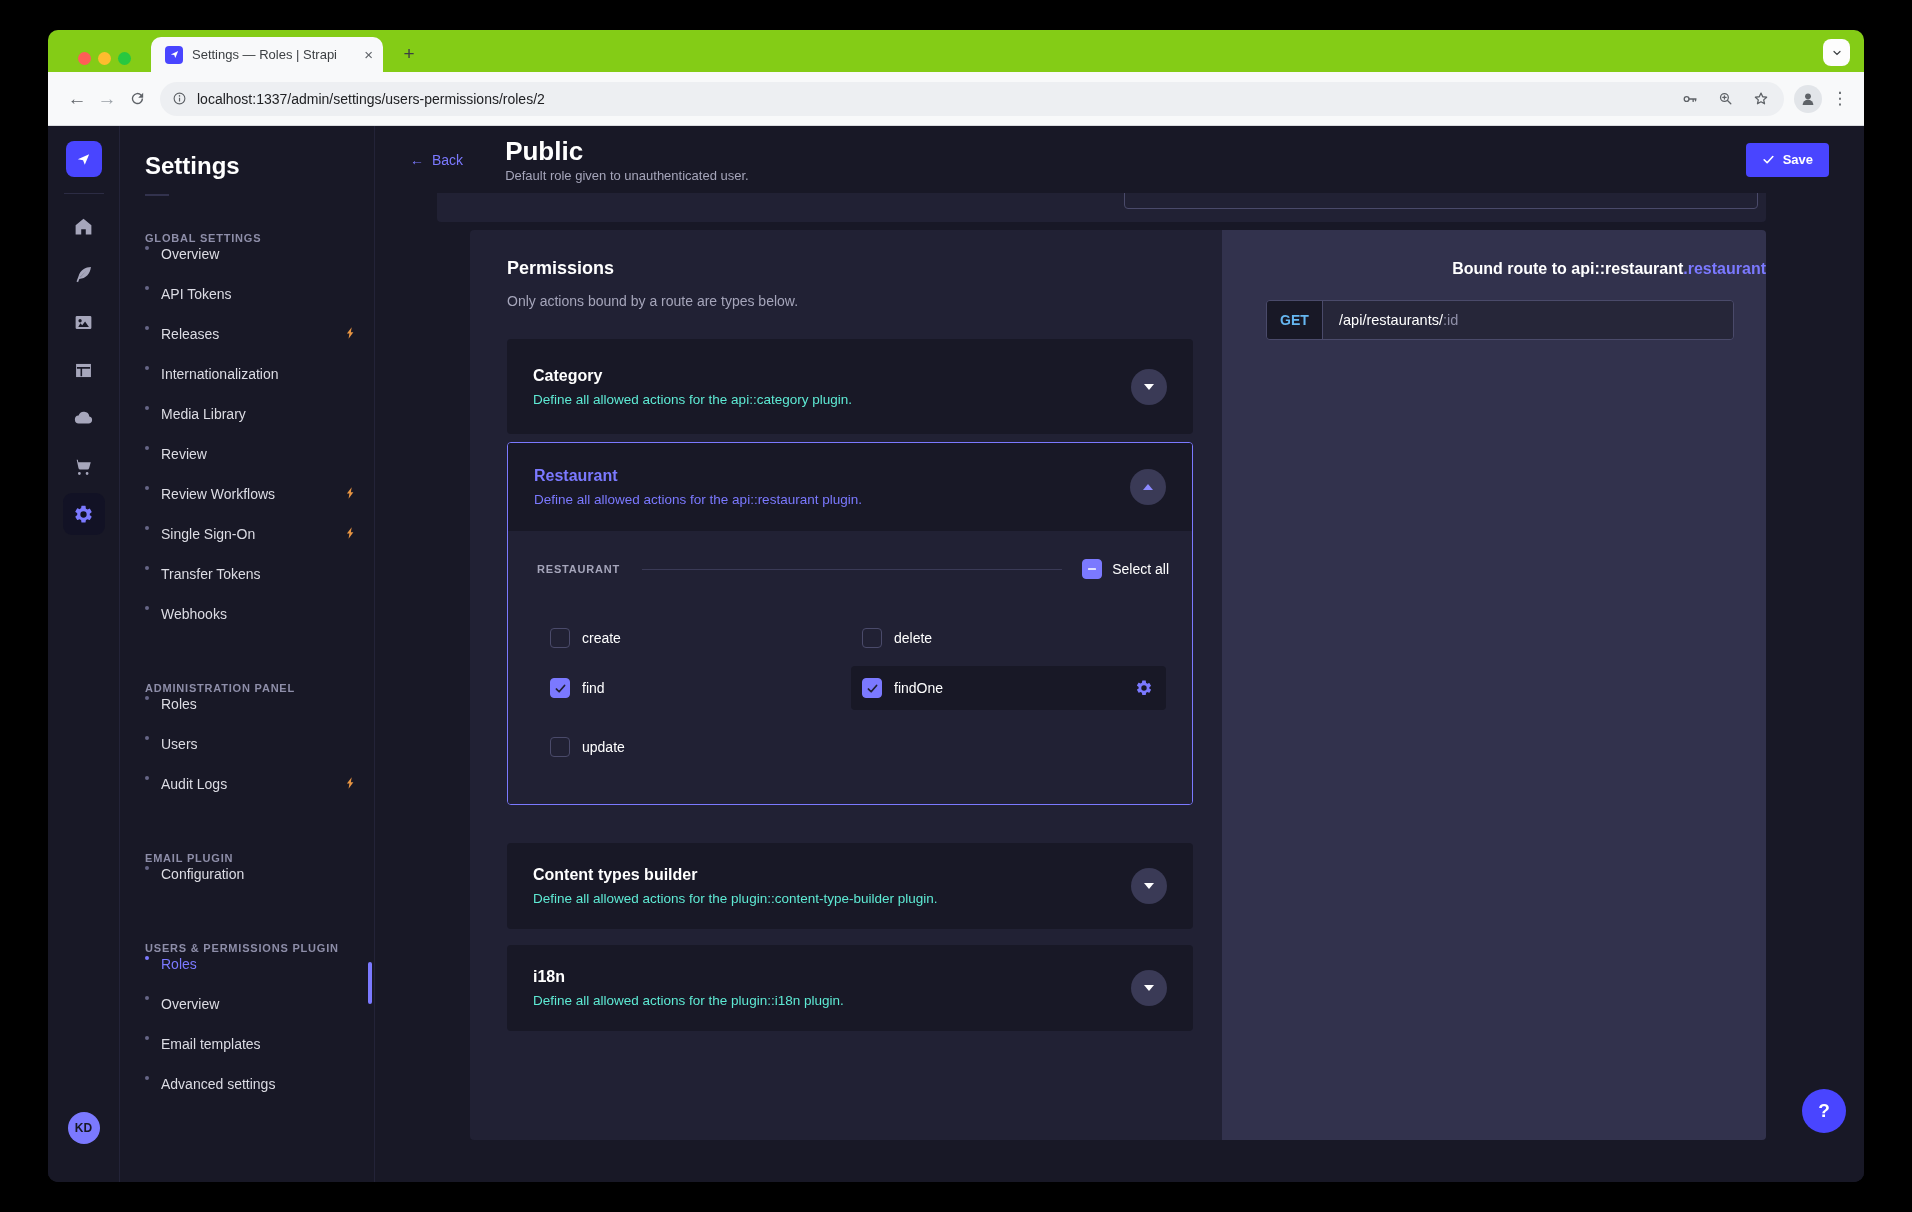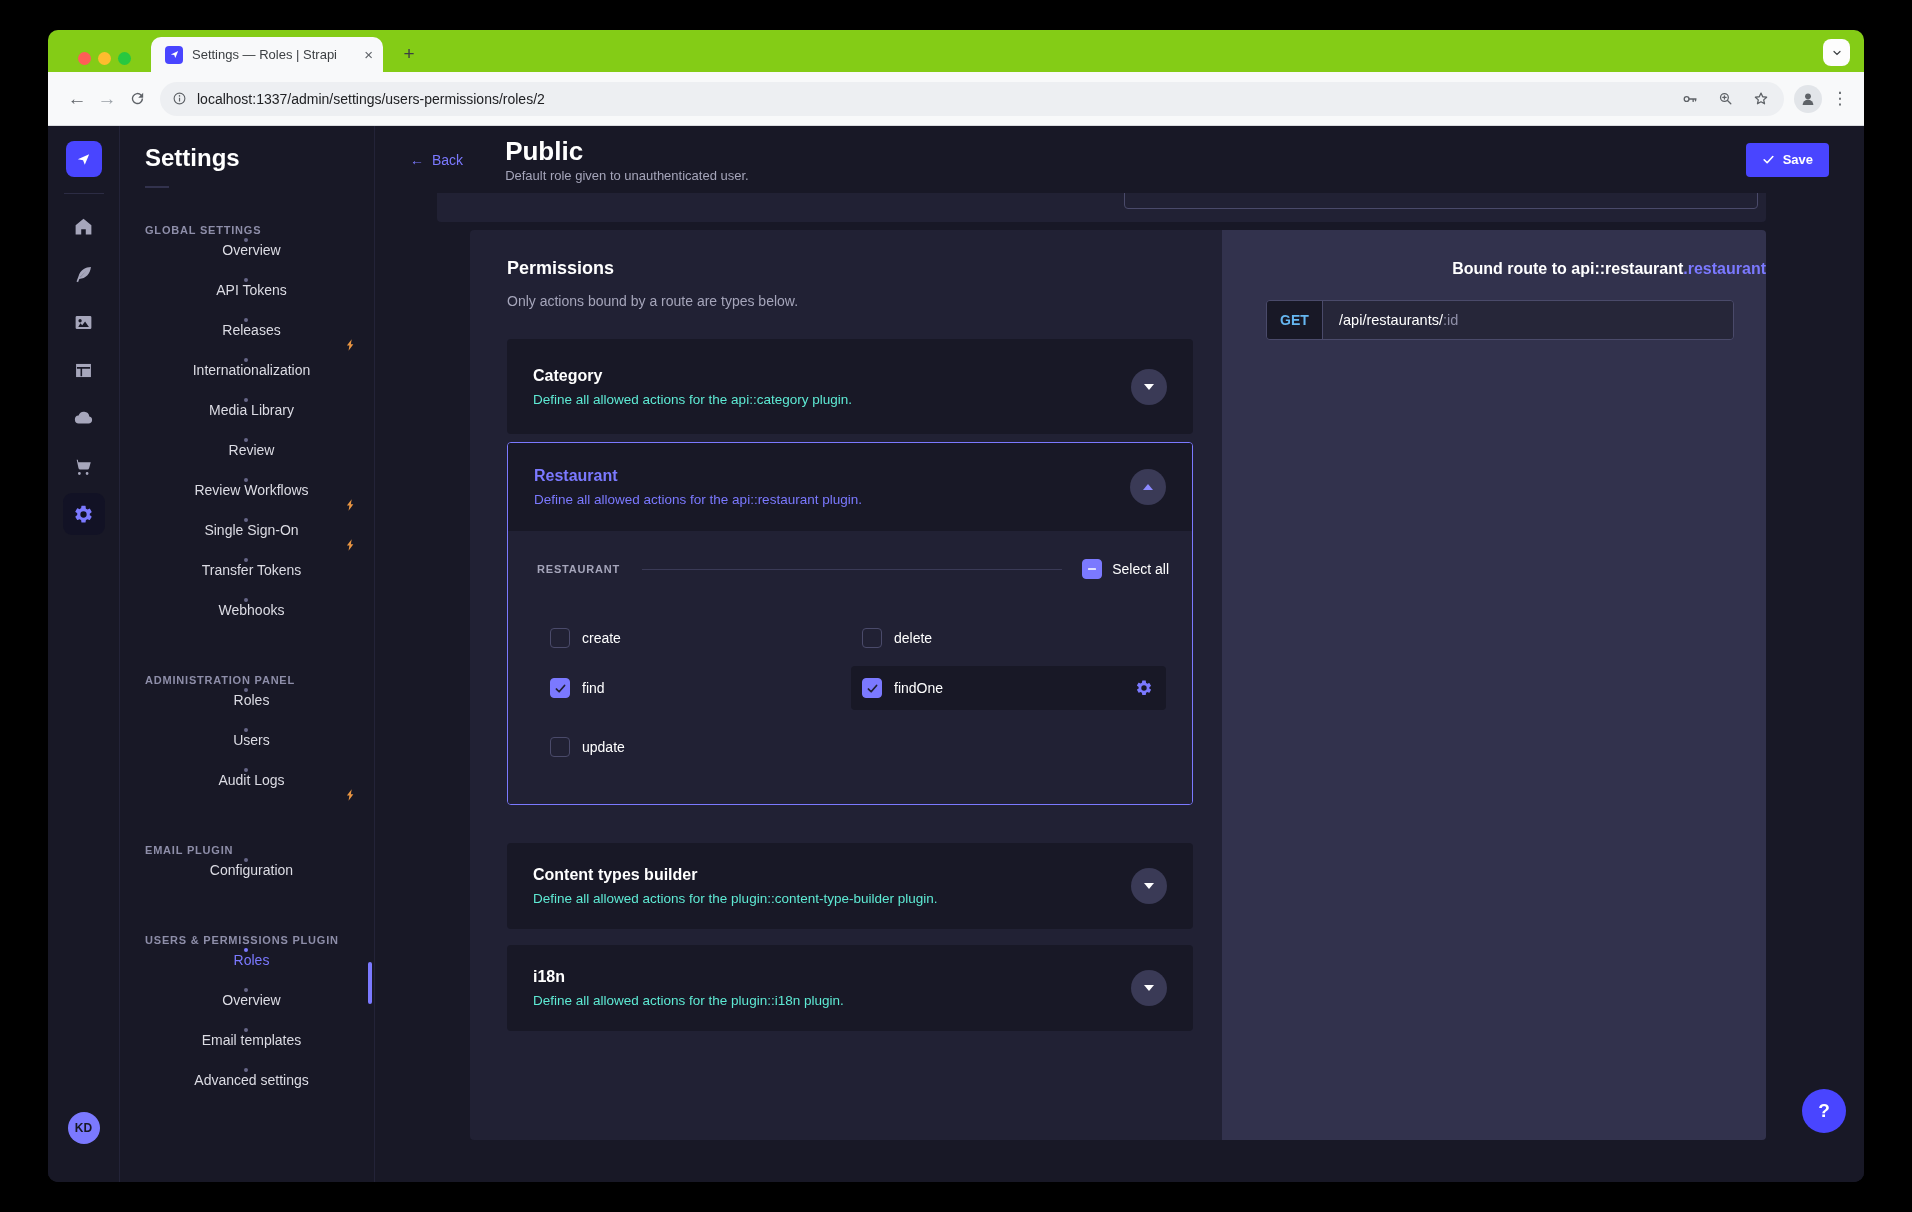--- a/index.html
+++ b/index.html
@@ -48,26 +48,26 @@
   .rail-btn { width:46px; height:46px; display:flex; align-items:center; justify-content:center;
     margin:1px 0; }
   .rail-btn svg { fill:#a6a6bb; }
   .rail-btn.active { background:#121225; border-radius:9px; width:42px; height:42px; margin:3px 0; }
   .rail-btn.active svg { fill:#7b79ff; }
   .kd { margin-top:auto; margin-bottom:38px; width:32px; height:32px; border-radius:50%;
     background:#7b79ff; color:#181826; font-size:12px; font-weight:bold;
     display:flex; align-items:center; justify-content:center; }
 
   .subnav { width:255px; background:#181826; border-right:1px solid #232338;
-    padding:18px 0 0 25px; position:relative; flex:none; }
+    padding:26px 0 0 25px; position:relative; flex:none; }
   .subnav h1 { color:#fff; font-size:24px; font-weight:700; }
   .subnav .h-div { width:24px; height:2px; background:#32324d; margin:14px 0 0; }
   .sec-label { font-size:11px; font-weight:700; letter-spacing:.8px; color:#8e8ea9;
     margin-top:36px; height:14px; }
-  .sn-item { height:40px; display:flex; align-items:center; padding-right:16px;flex-direction:column; }
+  .sn-item { height:40px; display:flex; align-items:flex-start; padding-right:16px; }
   .sn-dot { width:4px; height:4px; border-radius:50%; background:#666687; margin-right:12px; flex:none; }
   .sn-label { font-size:14px; color:#dcdce4; }
   .sn-item.active .sn-label { color:#7b79ff; }
   .sn-item.active .sn-dot { background:#7b79ff; }
   .flash { margin-left:auto; display:flex; }
   .sn-thumb { position:absolute; right:2px; top:836px; width:4px; height:42px;
     background:#7b79ff; border-radius:2px; }
 
   .main { flex:1; position:relative; background:#181826; }
   .main-header { height:67px; display:flex; align-items:center; padding:0 35px; }

